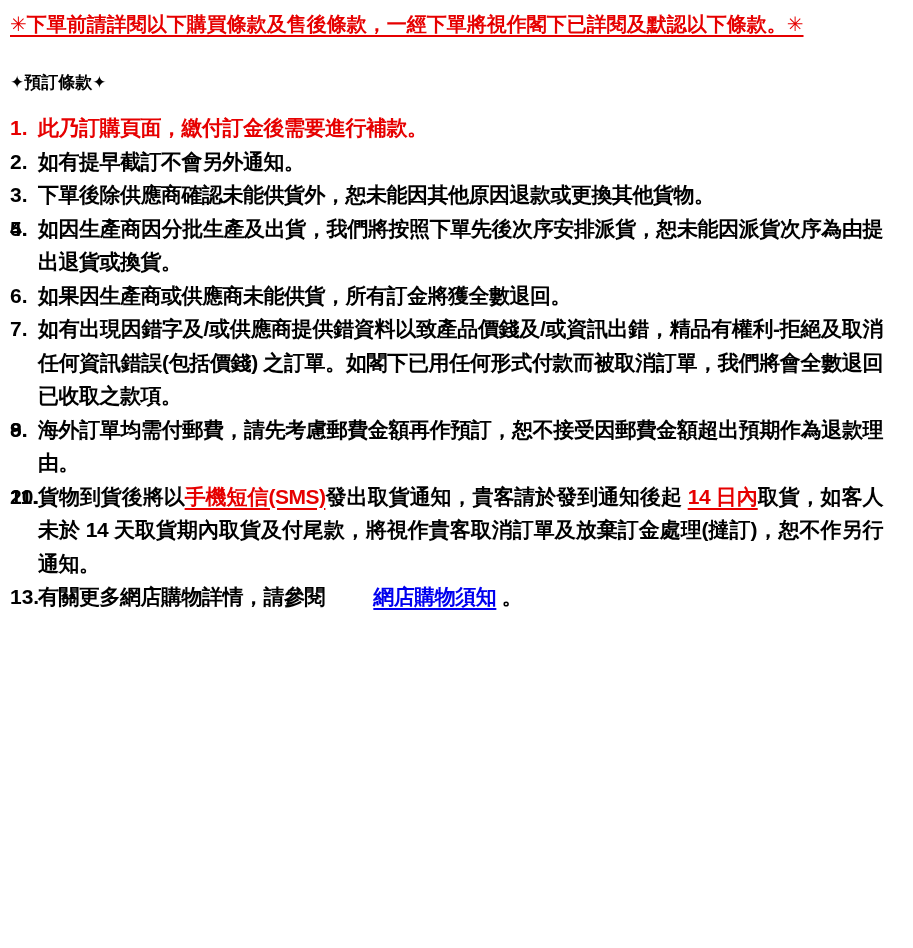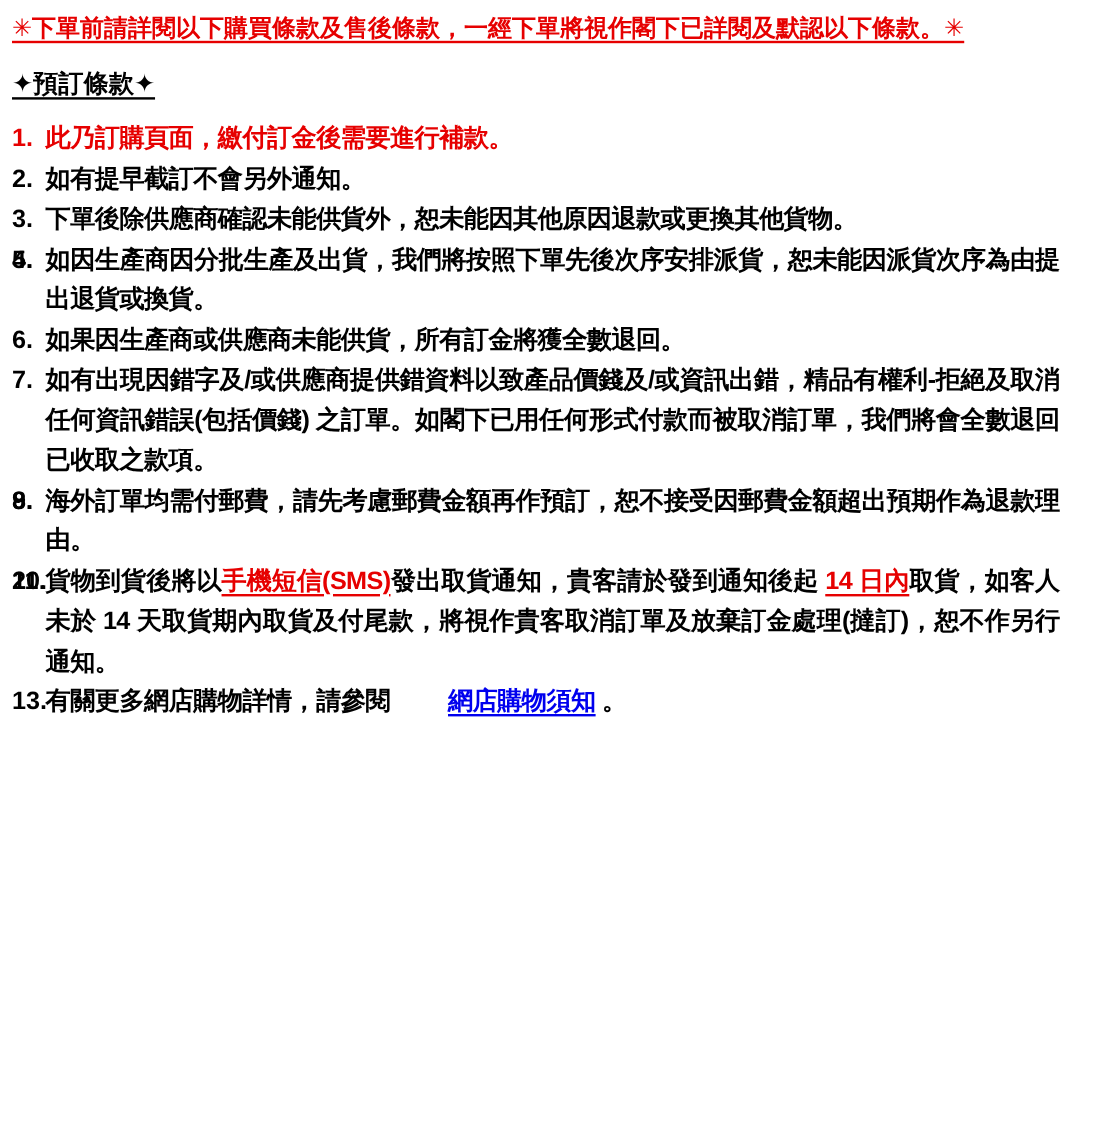--- a/index.html
+++ b/index.html
@@ -25,28 +25,27 @@
   .page {
     padding: 8px 30px 20px 10px;
   }
   .notice {
     color: var(--red);
     font-size: 20px;
     line-height: 32px;
     text-decoration: underline;
     text-underline-offset: 4px;
     white-space: nowrap;
-    margin-bottom: 16px;
+    margin-bottom: 28px;
   }
   .section-title {
     display: inline-block;
-    font-size: 21px;
+    font-size: 17px;
     line-height: 30px;
     color: var(--ink);
-    text-decoration: underline;
     text-underline-offset: 4px;
     margin: 0 0 13px 0;
   }
   .terms { }
   .term {
     position: relative;
     padding-left: 28px;
     font-size: 21px;
     line-height: 33.5px;
     text-align: justify;

